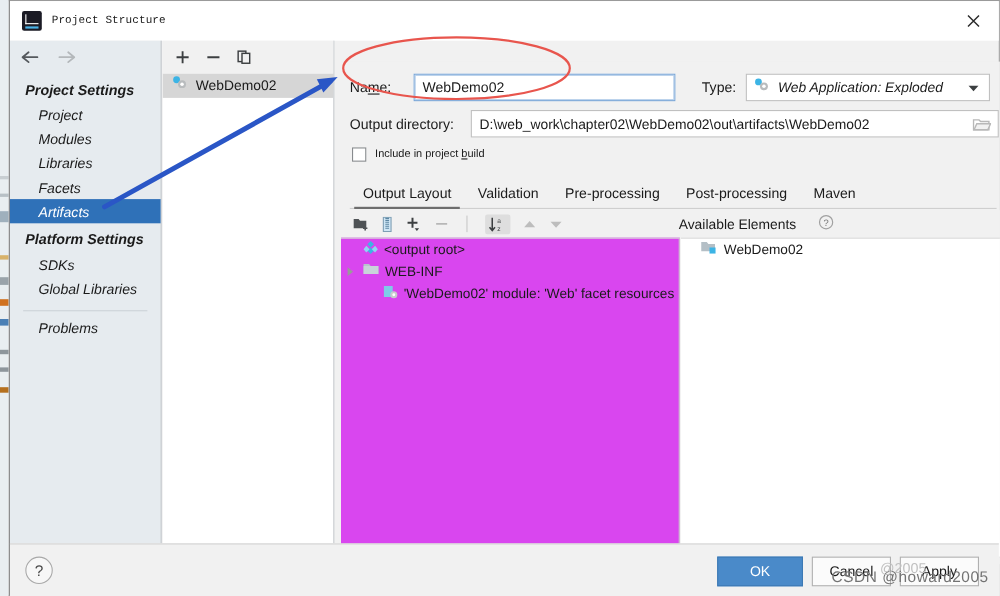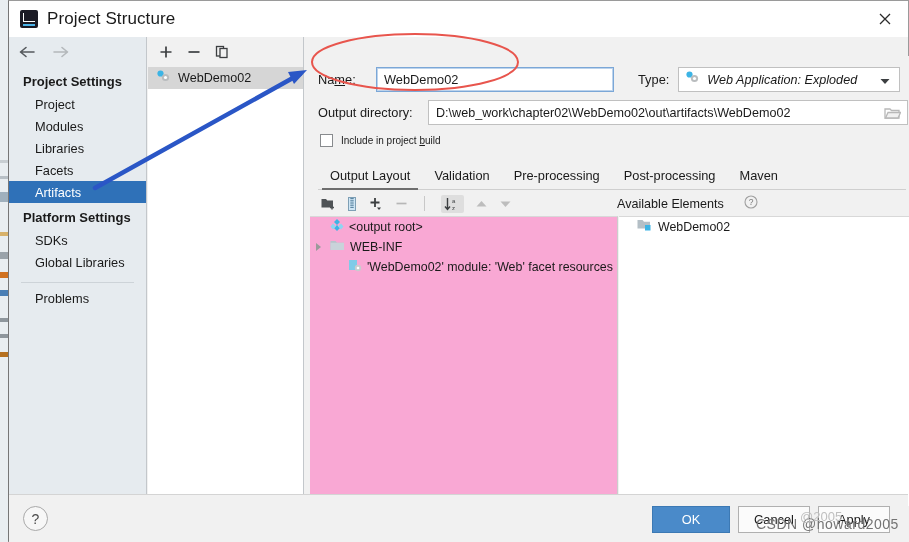--- a/index.html
+++ b/index.html
@@ -59,38 +59,40 @@
     border-top: none; border-right: none;
     box-sizing: border-box;
   }
   .title-icon::after {
     content: "";
     position: absolute; left: 3px; bottom: 2.5px;
     width: 12px; height: 2px;
     background: #4ab3e8;
   }
   .title-text {
-    font-size: 17px;
+    font-size: 10px;
     color: #1a1a1a;
     letter-spacing: 0.1px;
+    font-family: Liberation Mono, monospace;
   }
   .close-btn {
     position: absolute; right: 0; top: 0;
     width: 46px; height: 36px;
     display: flex; align-items: center; justify-content: center;
     cursor: pointer;
   }
   .close-btn svg { display: block; }
 
   
   .sidebar {
     position: absolute; left: 0; top: 36px;
     width: 138px; height: 457px;
     background: #e6ebef;
     border-right: 1px solid #c3c7cb;
+    font-style: italic;
   }
   .nav-arrows {
     height: 30px;
     display: flex; align-items: center;
     padding-left: 10px;
     gap: 16px;
   }
   .nav-arrow { cursor: pointer; line-height: 0; }
 
   .section-title {
@@ -288,21 +290,21 @@
   .avail-title {
     position: absolute; left: 307px; top: 4px;
     font-size: 12.6px; color: #1a1a1a;
     display: flex; align-items: center; gap: 20px;
   }
 
   
   .tree-panel {
     position: absolute; left: 0; top: 160px;
     width: 308px; height: 290px;
-    background: #f9a8d4;
+    background: #d946ef;
     border-top: 1px solid #d8d8d8;
     border-right: 1px solid #cccccc;
   }
   .avail-panel {
     position: absolute; left: 309px; top: 160px;
     width: 294px; height: 290px;
     background: #ffffff;
     border-top: 1px solid #d8d8d8;
   }
   .tree-row {

